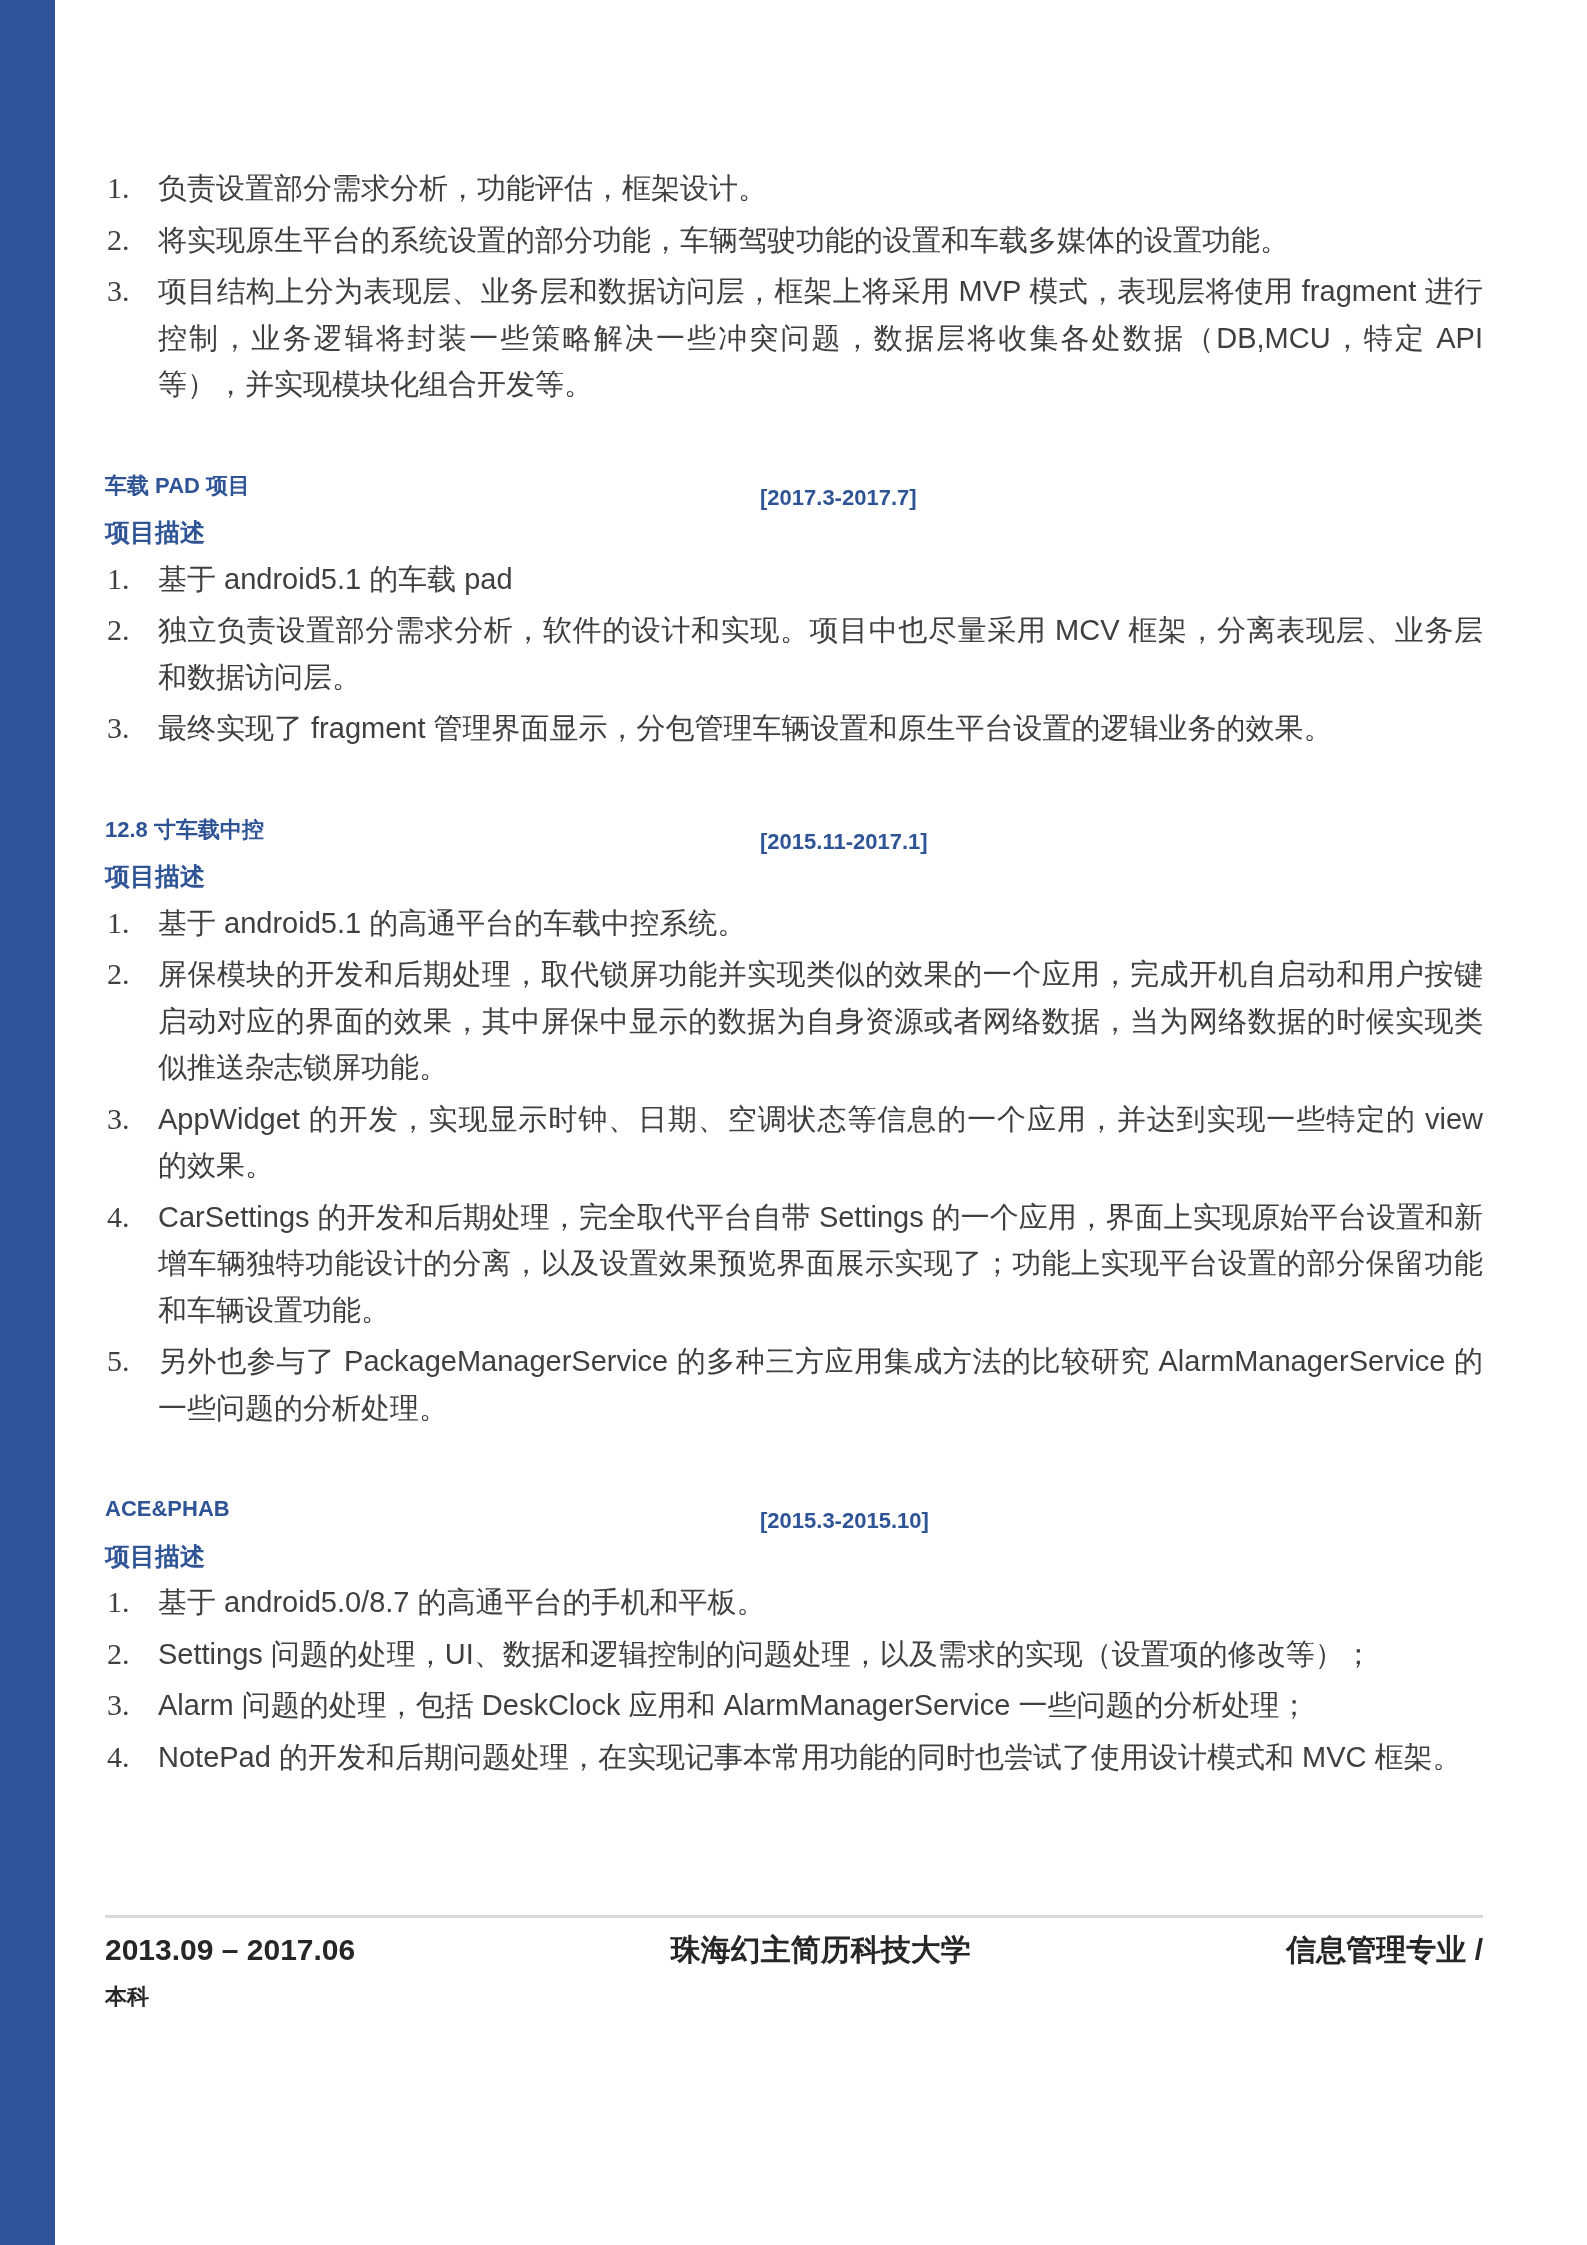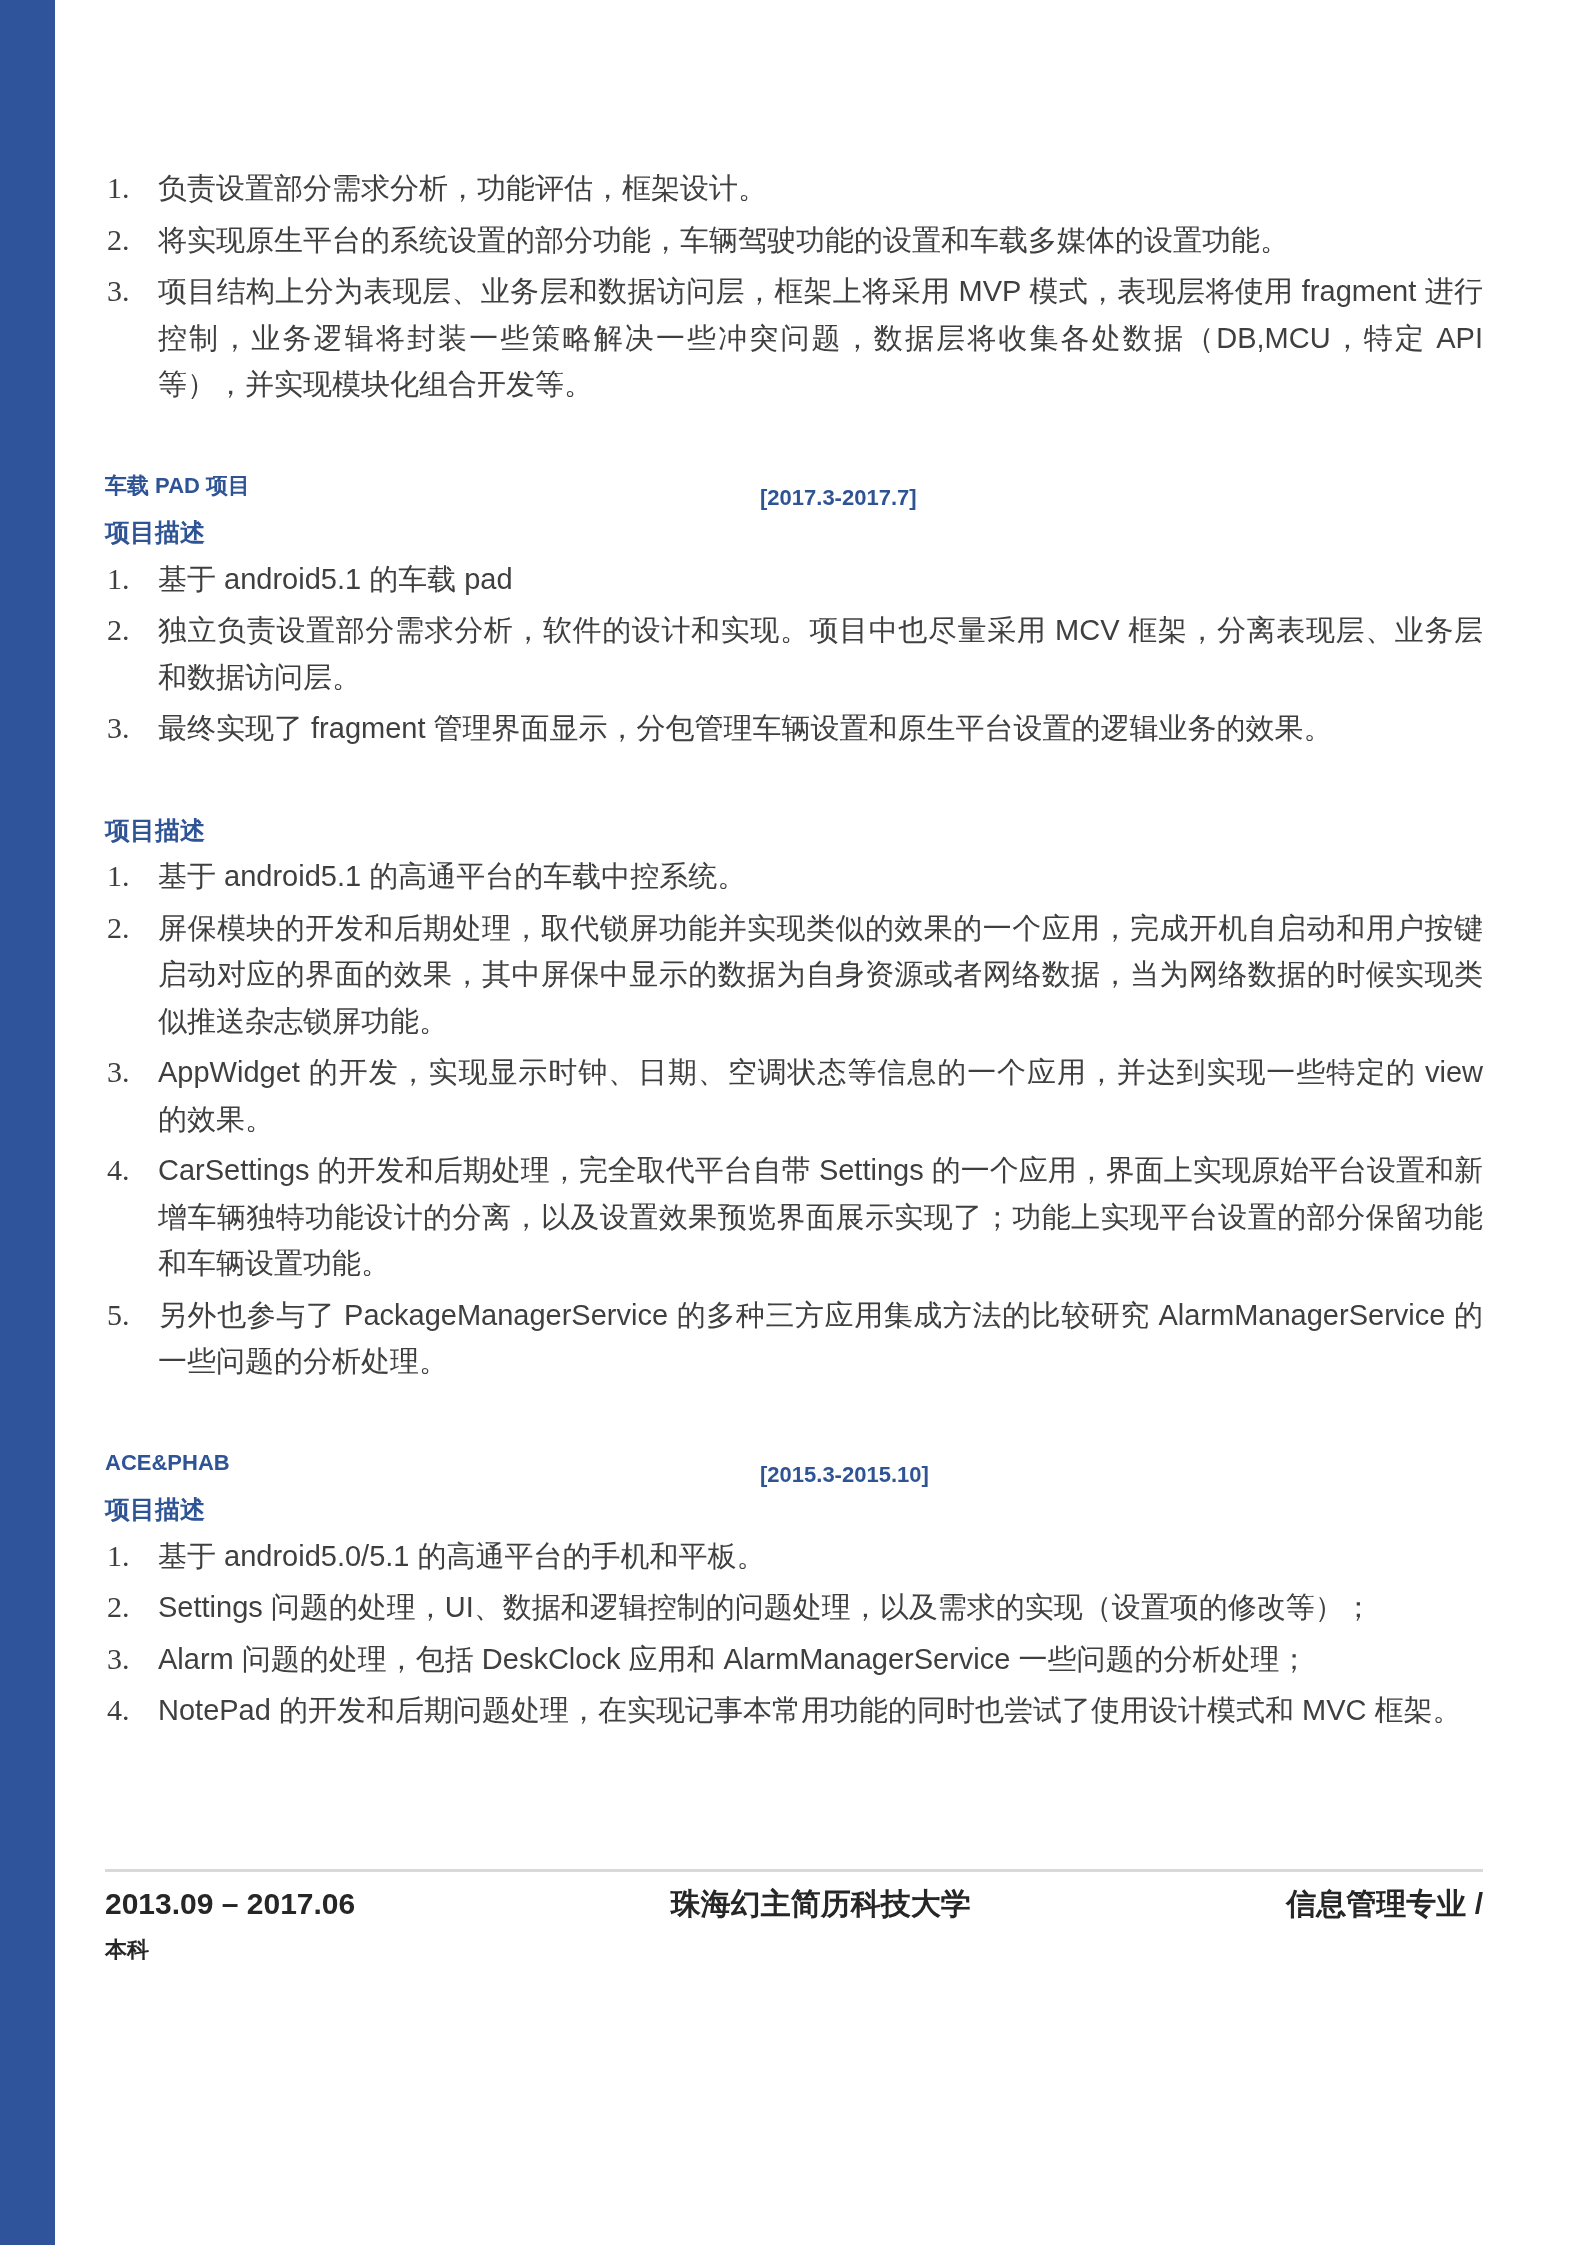--- a/index.html
+++ b/index.html
@@ -122,38 +122,42 @@
       </div>
       <h4 class="desc-label">项目描述</h4>
       <ol class="plist">
         <li>基于 android5.1 的车载 pad</li>
         <li>独立负责设置部分需求分析，软件的设计和实现。项目中也尽量采用 MCV 框架，分离表现层、业务层和数据访问层。</li>
         <li>最终实现了 fragment 管理界面显示，分包管理车辆设置和原生平台设置的逻辑业务的效果。</li>
       </ol>
     </section>
 
     <section class="project">
+      <div class="proj-header">
+        <span>12.8 寸车载中控</span>
+        <span class="proj-date">[2015.11-2017.1]</span>
+      </div>
       <h4 class="desc-label">项目描述</h4>
       <ol class="plist">
         <li>基于 android5.1 的高通平台的车载中控系统。</li>
         <li>屏保模块的开发和后期处理，取代锁屏功能并实现类似的效果的一个应用，完成开机自启动和用户按键启动对应的界面的效果，其中屏保中显示的数据为自身资源或者网络数据，当为网络数据的时候实现类似推送杂志锁屏功能。</li>
         <li>AppWidget 的开发，实现显示时钟、日期、空调状态等信息的一个应用，并达到实现一些特定的 view 的效果。</li>
         <li>CarSettings 的开发和后期处理，完全取代平台自带 Settings 的一个应用，界面上实现原始平台设置和新增车辆独特功能设计的分离，以及设置效果预览界面展示实现了；功能上实现平台设置的部分保留功能和车辆设置功能。</li>
         <li>另外也参与了 PackageManagerService 的多种三方应用集成方法的比较研究  AlarmManagerService 的一些问题的分析处理。</li>
       </ol>
     </section>
 
     <section class="project">
       <div class="proj-header">
         <span>ACE&amp;PHAB</span>
         <span class="proj-date">[2015.3-2015.10]</span>
       </div>
       <h4 class="desc-label">项目描述</h4>
       <ol class="plist">
-        <li>基于 android5.0/5.1 的高通平台的手机和平板。</li>
+        <li>基于 android5.0/8.7 的高通平台的手机和平板。</li>
         <li>Settings 问题的处理，UI、数据和逻辑控制的问题处理，以及需求的实现（设置项的修改等）；</li>
         <li>Alarm 问题的处理，包括 DeskClock 应用和 AlarmManagerService 一些问题的分析处理；</li>
         <li>NotePad 的开发和后期问题处理，在实现记事本常用功能的同时也尝试了使用设计模式和 MVC 框架。</li>
       </ol>
     </section>
 
     <section class="education">
       <div class="divider"></div>
       <div class="edu-row">
         <span>2013.09 – 2017.06</span>

